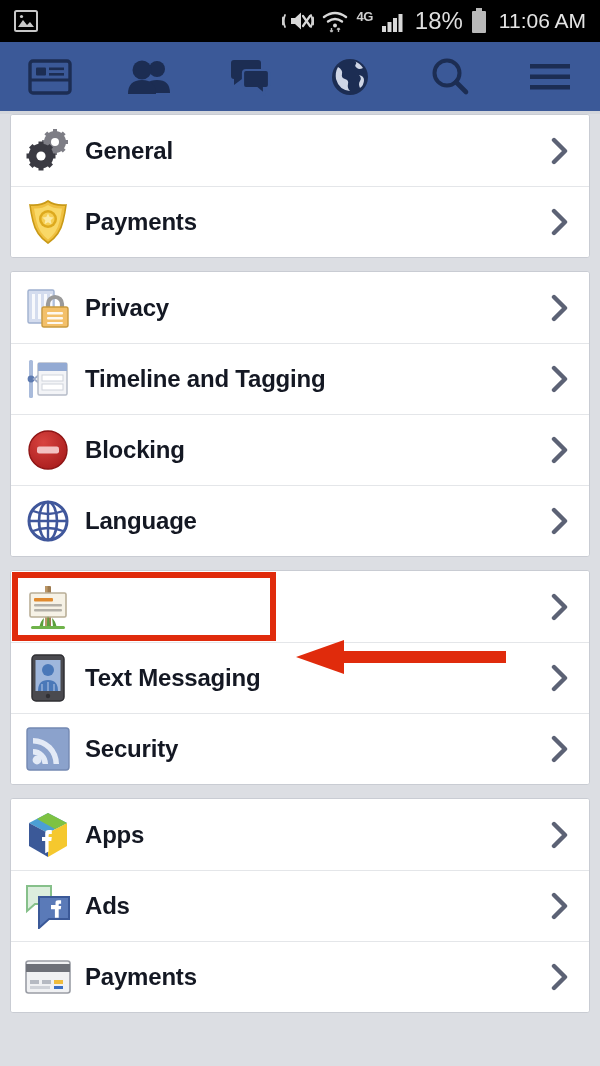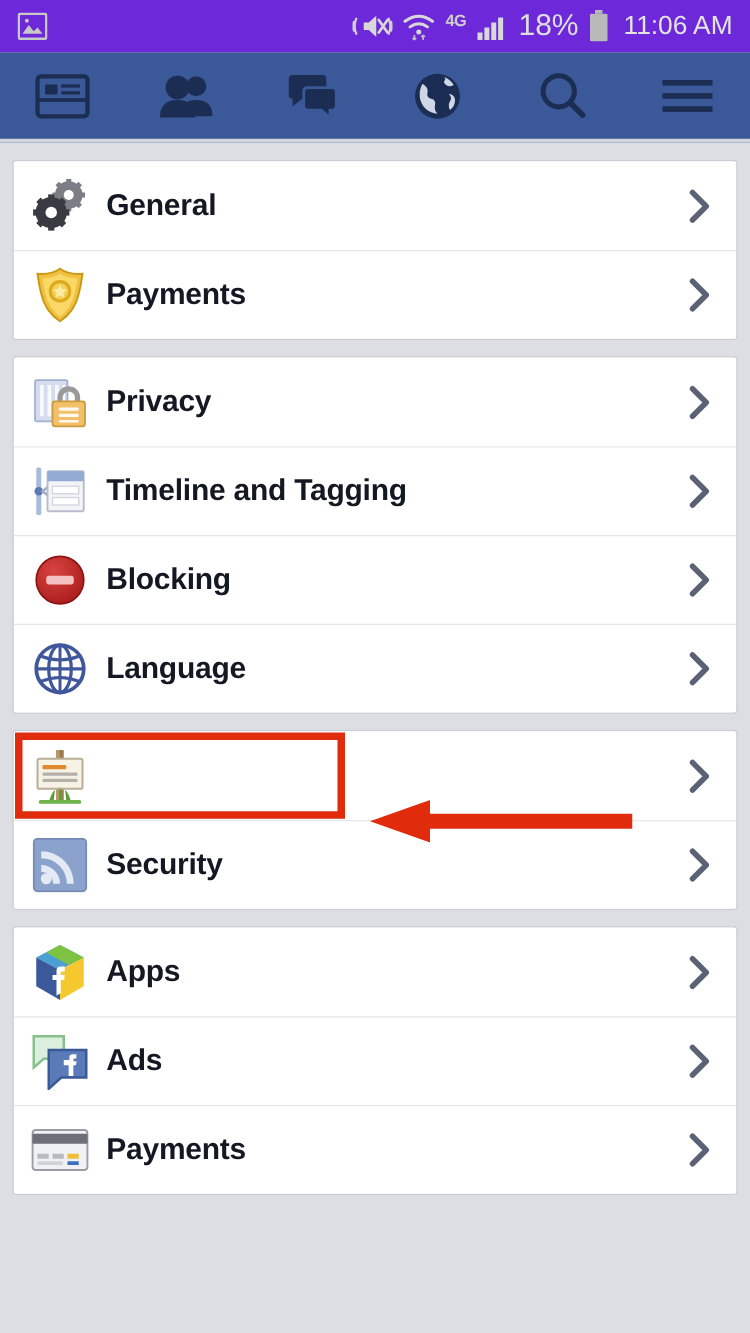--- a/index.html
+++ b/index.html
@@ -11,21 +11,21 @@
     width: 600px;
     height: 1066px;
     overflow: hidden;
     font-family: "Liberation Sans", sans-serif;
     position: relative;
   }
 
   
   .statusbar {
     height: 42px;
-    background: #6d28d9;
+    background: #000000;
     display: flex;
     align-items: center;
     padding: 0 14px 0 14px;
     box-sizing: border-box;
     color: #d8d8d8;
   }
   .sb-left { display: flex; align-items: center; gap: 10px; }
   .sb-right { margin-left: auto; display: flex; align-items: center; gap: 8px; }
   .sb-icon { display: flex; align-items: center; justify-content: center; }
   .sb-text {
@@ -69,21 +69,21 @@
     padding: 0 10px;
     box-sizing: border-box;
   }
   .card {
     background: #ffffff;
     border: 1px solid #c9ccd3;
     border-radius: 3px;
     overflow: hidden;
     margin-top: 13px;
   }
-  .card.first { margin-top: 14px; }
+  .card.first { margin-top: 0; }
 
   .row {
     height: 71px;
     display: flex;
     align-items: center;
     padding: 0 14px 0 12px;
     box-sizing: border-box;
     border-top: 1px solid #e4e6e9;
     background: #fff;
     cursor: pointer;
@@ -413,20 +413,42 @@
           <rect x="6" y="43" width="34" height="3" rx="1.5" fill="#6fb34a"></rect>
         </svg>
       </span>
       <span class="row-chevron">
         <svg width="18" height="28" viewBox="0 0 18 28">
             <polyline points="3,3 14,14 3,25" fill="none" stroke="#5c6275" stroke-width="4.4" stroke-linecap="round" stroke-linejoin="round"></polyline>
           </svg>
       </span>
     </div>
 
+    <div class="row">
+      <span class="row-icon">
+        <svg width="34" height="48" viewBox="0 0 34 48">
+          <rect x="1" y="1" width="32" height="46" rx="4" fill="#4a4a4f" stroke="#2f2f33" stroke-width="1.5"></rect>
+          <rect x="4.5" y="6" width="25" height="31" fill="#9fb7dc"></rect>
+          <circle cx="17" cy="16" r="6" fill="#4a78b8"></circle>
+          <path d="M7 37 q0 -11 10 -11 q10 0 10 11 Z" fill="#4a78b8"></path>
+          <g stroke="#9fb7dc" stroke-width="1.3">
+            <line x1="11" y1="30" x2="11" y2="37"></line>
+            <line x1="17" y1="28" x2="17" y2="37"></line>
+            <line x1="23" y1="30" x2="23" y2="37"></line>
+          </g>
+          <circle cx="17" cy="42" r="2.2" fill="#2f2f33"></circle>
+        </svg>
+      </span>
+      <span class="row-label">Text Messaging</span>
+      <span class="row-chevron">
+        <svg width="18" height="28" viewBox="0 0 18 28">
+            <polyline points="3,3 14,14 3,25" fill="none" stroke="#5c6275" stroke-width="4.4" stroke-linecap="round" stroke-linejoin="round"></polyline>
+          </svg>
+      </span>
+    </div>
 
     <div class="row">
       <span class="row-icon">
         <svg width="44" height="44" viewBox="0 0 44 44">
           <rect x="1" y="1" width="42" height="42" rx="3" fill="#8ba2cc" stroke="#7489b2" stroke-width="1.4"></rect>
           <circle cx="11" cy="33" r="4.4" fill="#e3eaf6"></circle>
           <path d="M7 22 a15 15 0 0 1 15 15 h-5.5 a9.5 9.5 0 0 0 -9.5 -9.5 Z" fill="#e3eaf6"></path>
           <path d="M7 11 a26 26 0 0 1 26 26 h-5.5 a20.5 20.5 0 0 0 -20.5 -20.5 Z" fill="#e3eaf6"></path>
         </svg>
       </span>

